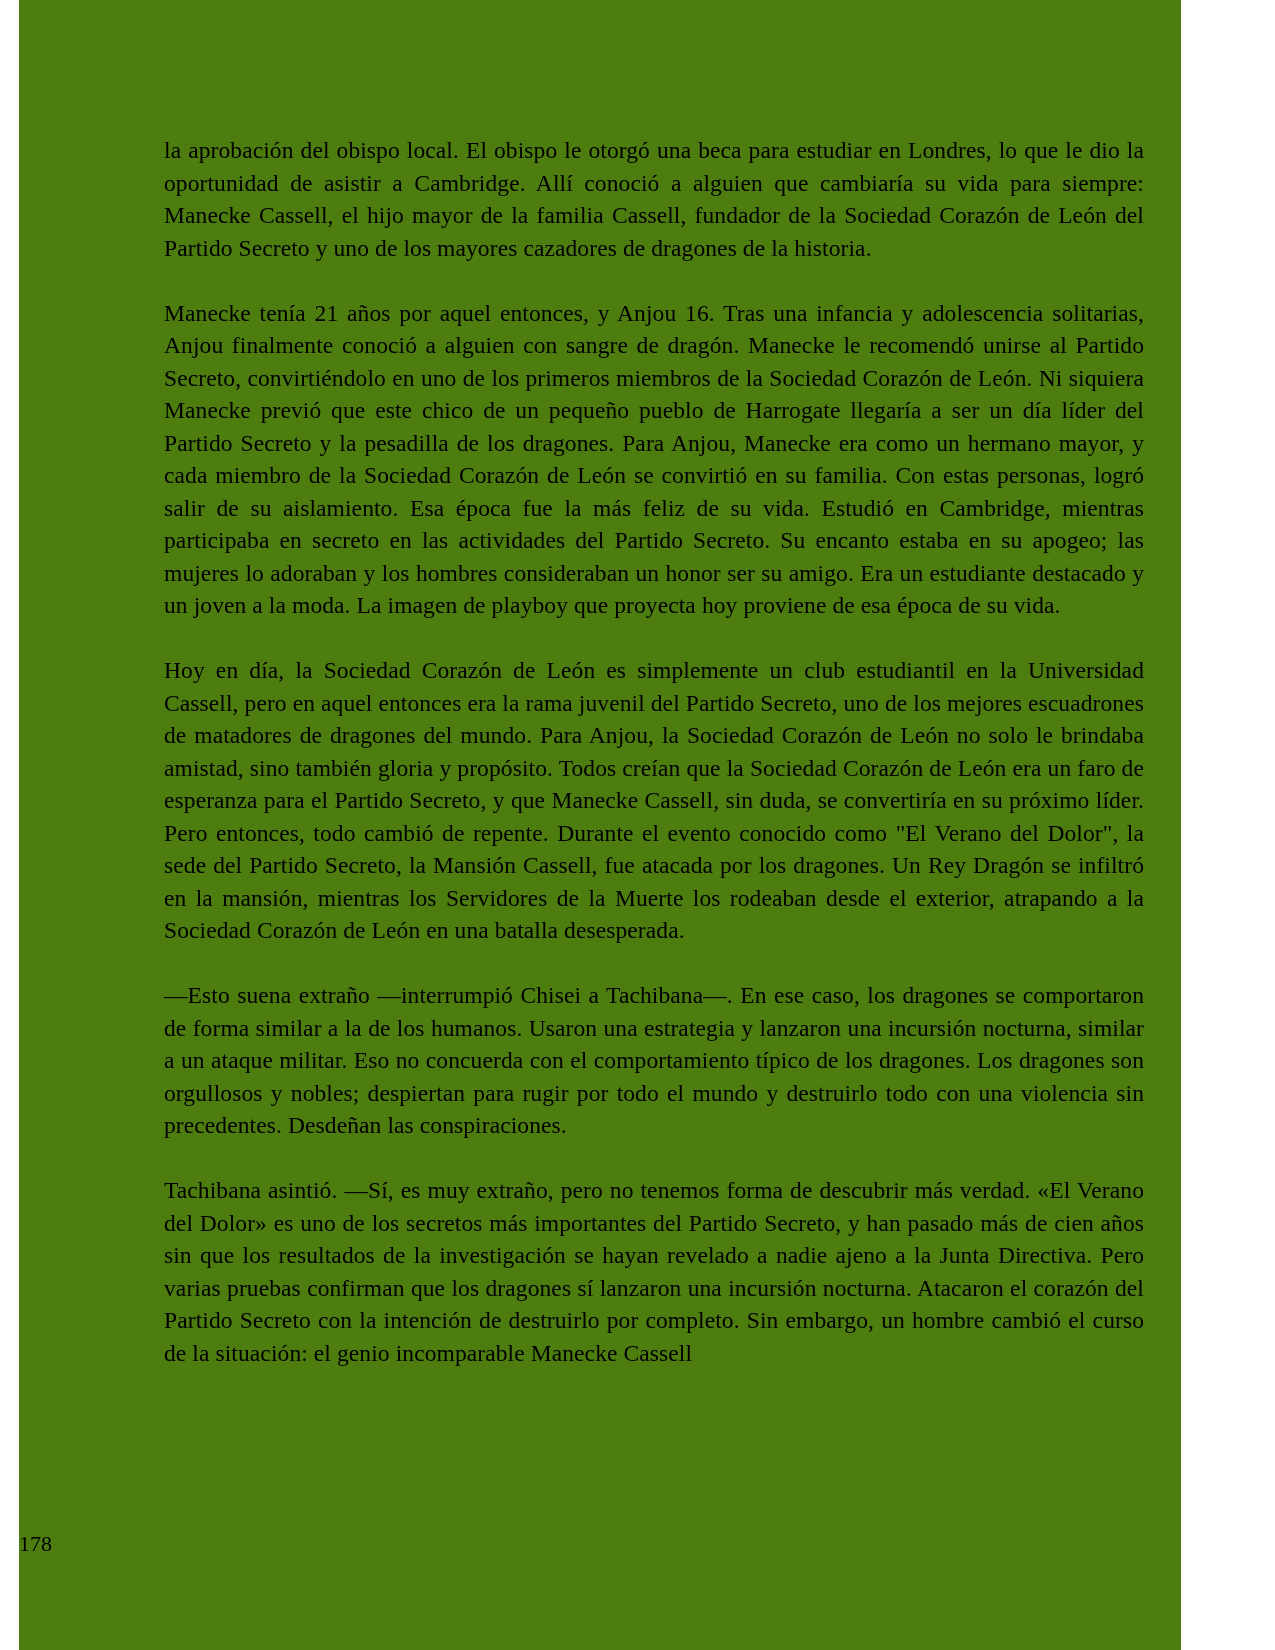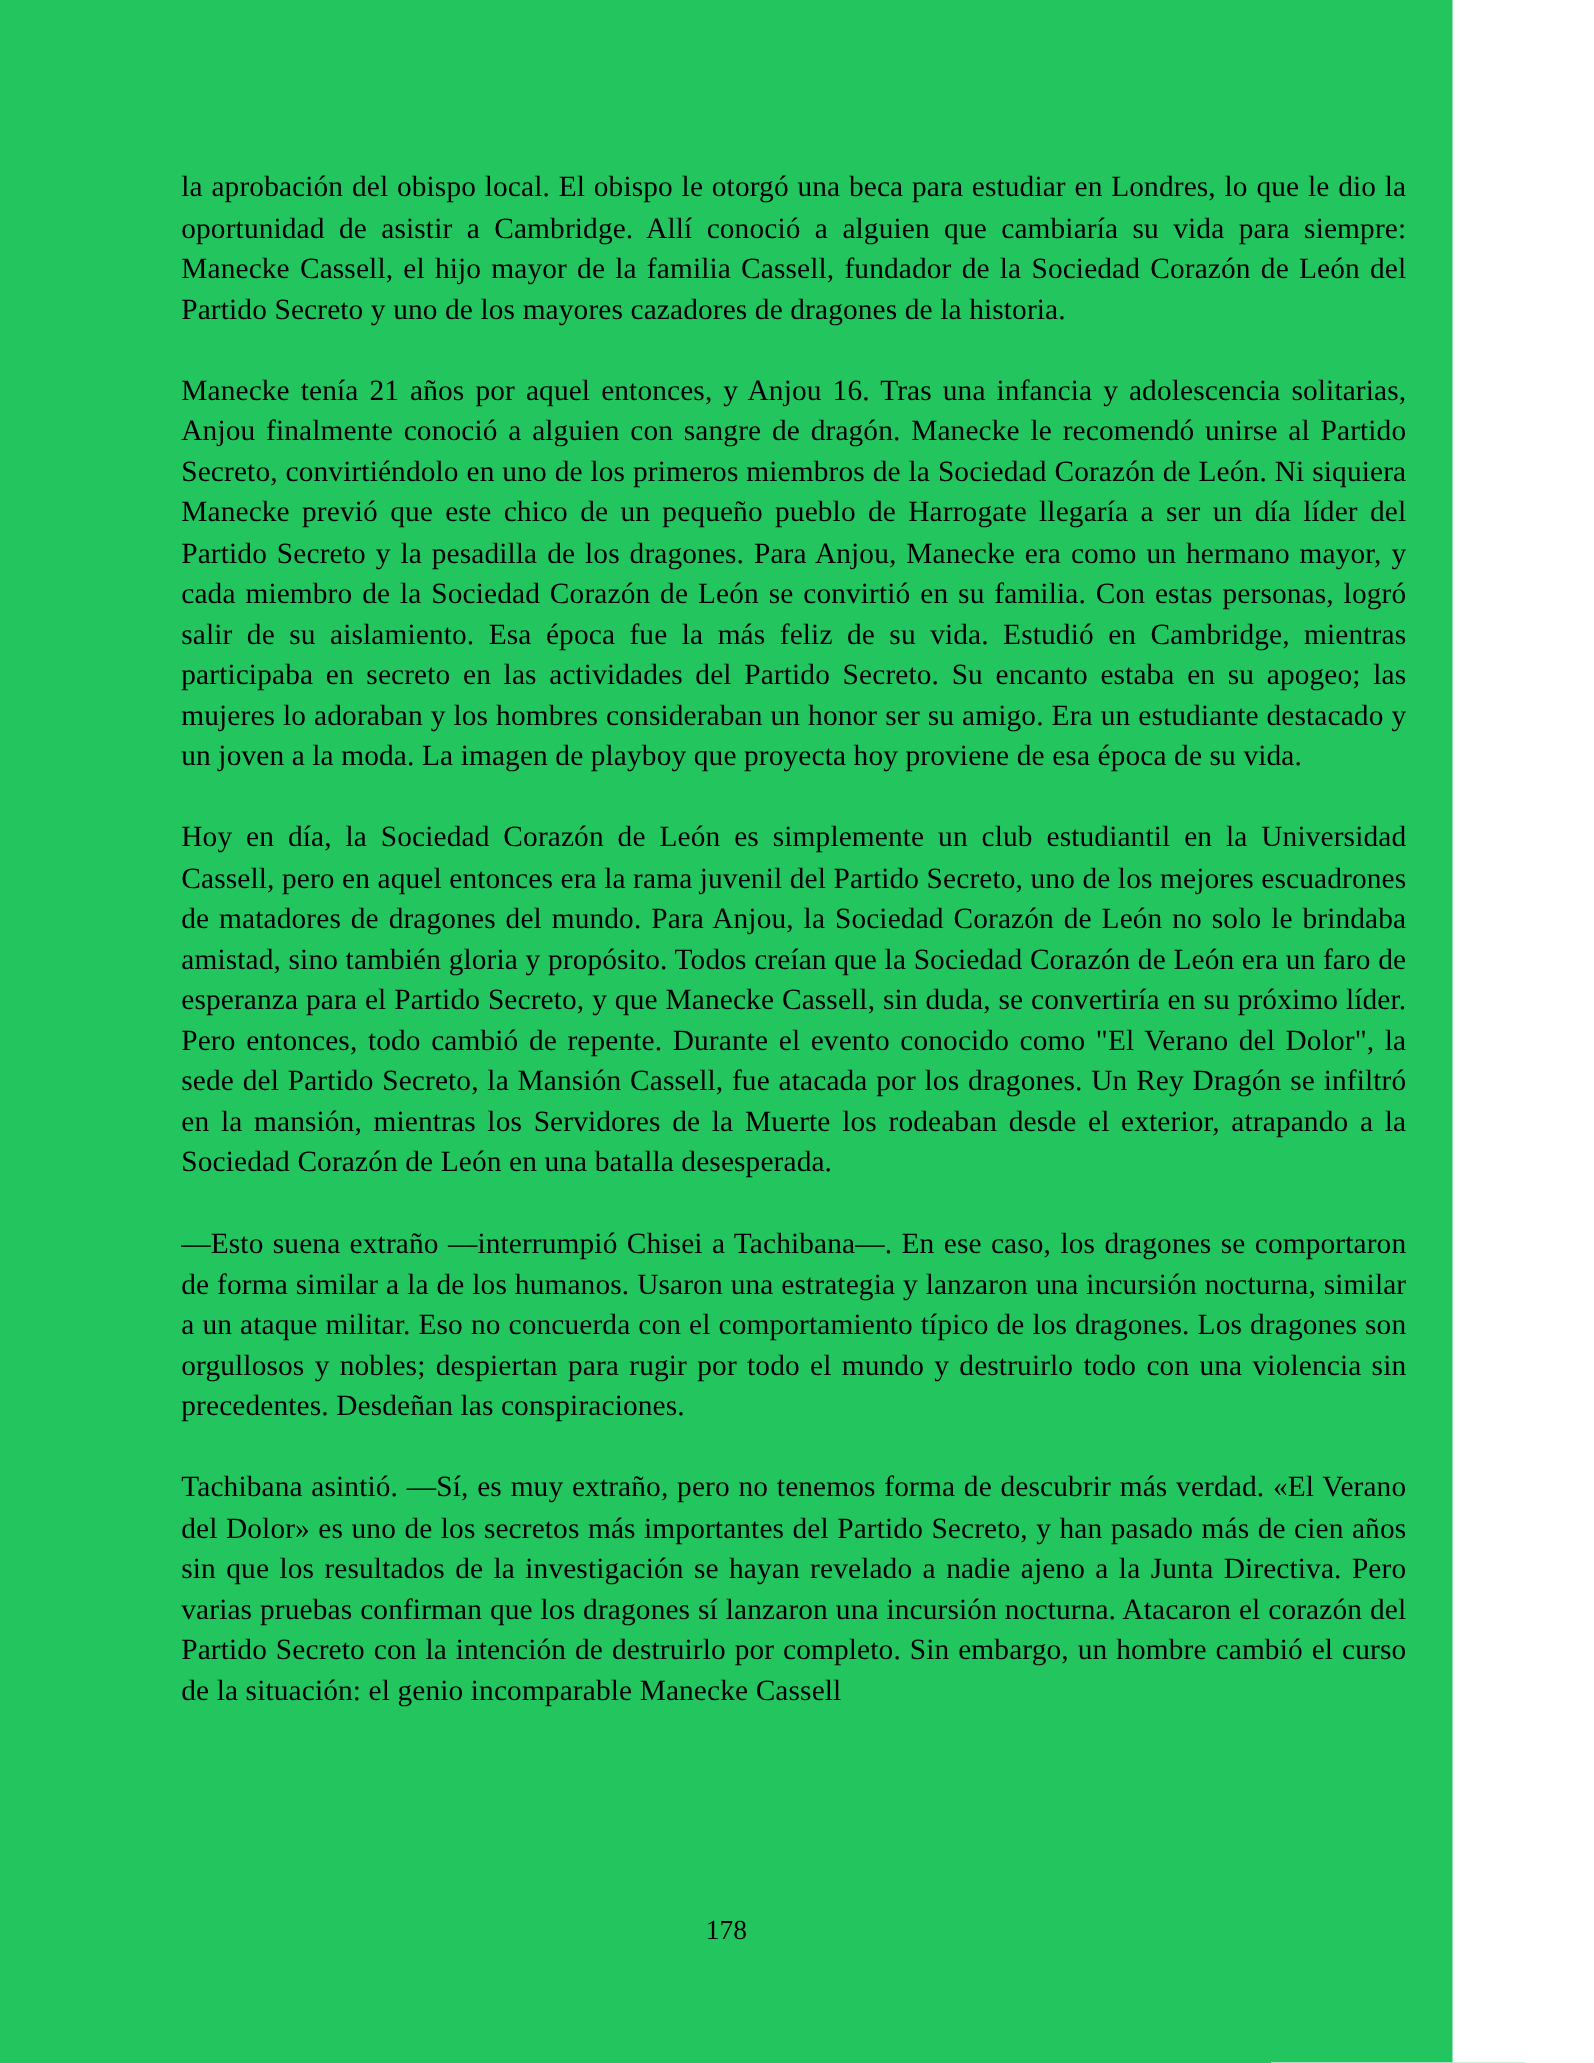--- a/index.html
+++ b/index.html
@@ -4,44 +4,44 @@
 <style>
   html, body {
     margin: 0;
     padding: 0;
     background: #ffffff;
   }
   .page {
     position: relative;
     width: 1162px;
     height: 1650px;
-    background: #22c55e;
+    background: #4d7c0f;
     overflow: hidden;
     font-family: "Liberation Serif", "DejaVu Serif", serif;
     color: #000000;
+    margin-left: 19px;
   }
   .body-text {
     position: absolute;
     left: 145px;
     top: 134px;
     width: 980px;
     text-align: justify;
     font-size: 23.5px;
     line-height: 32.5px;
     letter-spacing: 0.1px;
   }
   .body-text p {
     margin: 0 0 32.5px 0;
   }
   .footer {
     position: absolute;
     left: 0;
     top: 1530px;
     width: 100%;
-    text-align: center;
     font-size: 22px;
     line-height: 28px;
   }
 </style>
 </head>
 <body>
 
 <div class="page">
   <div class="body-text">
     <p>la aprobación del obispo local. El obispo le otorgó una beca para estudiar en Londres, lo que le dio la oportunidad de asistir a Cambridge. Allí conoció a alguien que cambiaría su vida para siempre: Manecke Cassell, el hijo mayor de la familia Cassell, fundador de la Sociedad Corazón de León del Partido Secreto y uno de los mayores cazadores de dragones de la historia.</p>

